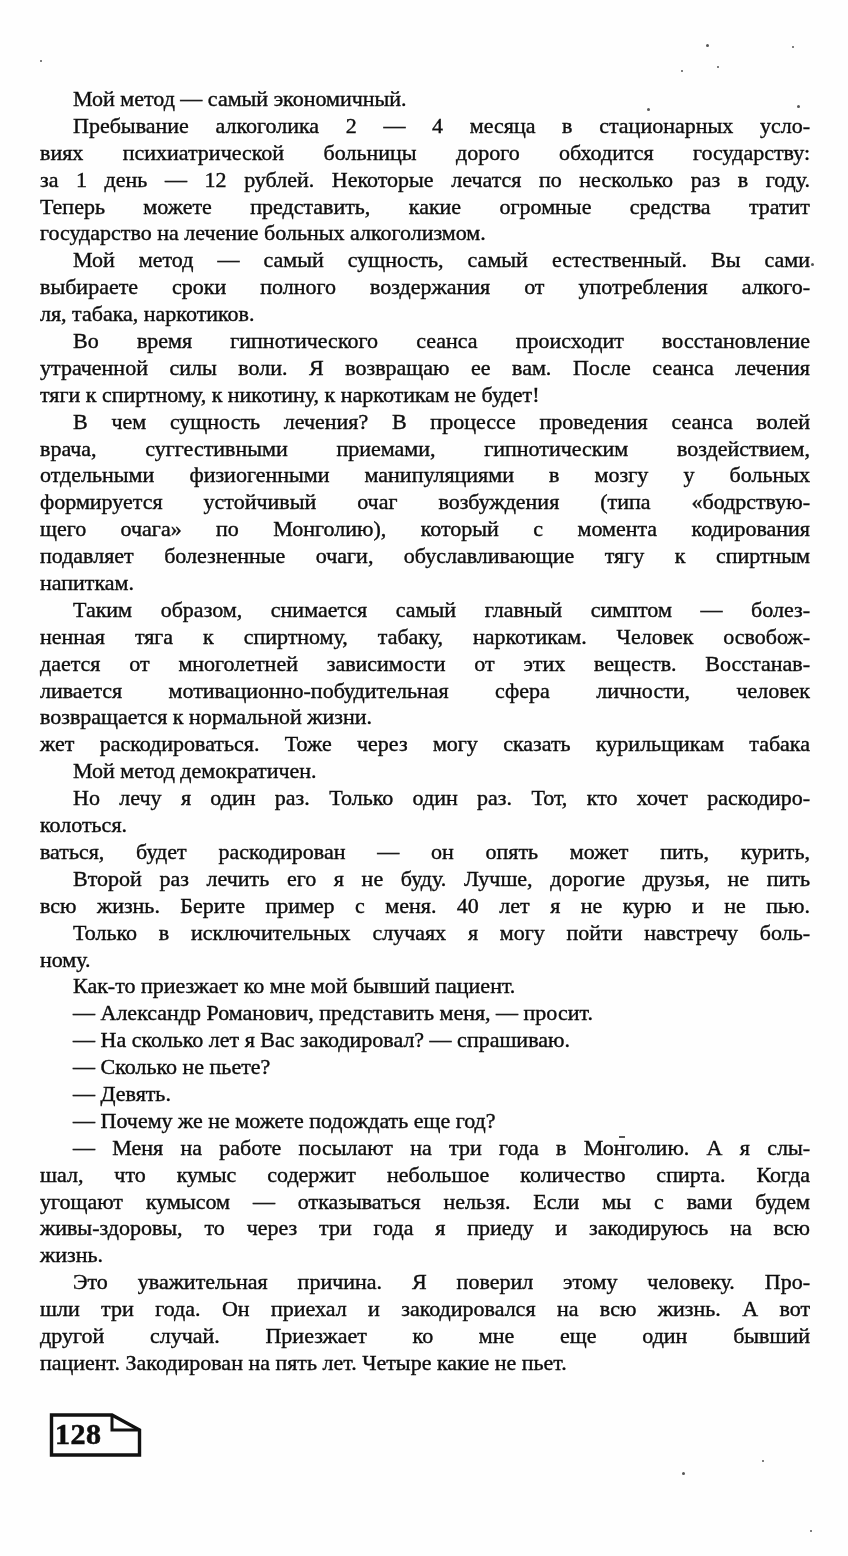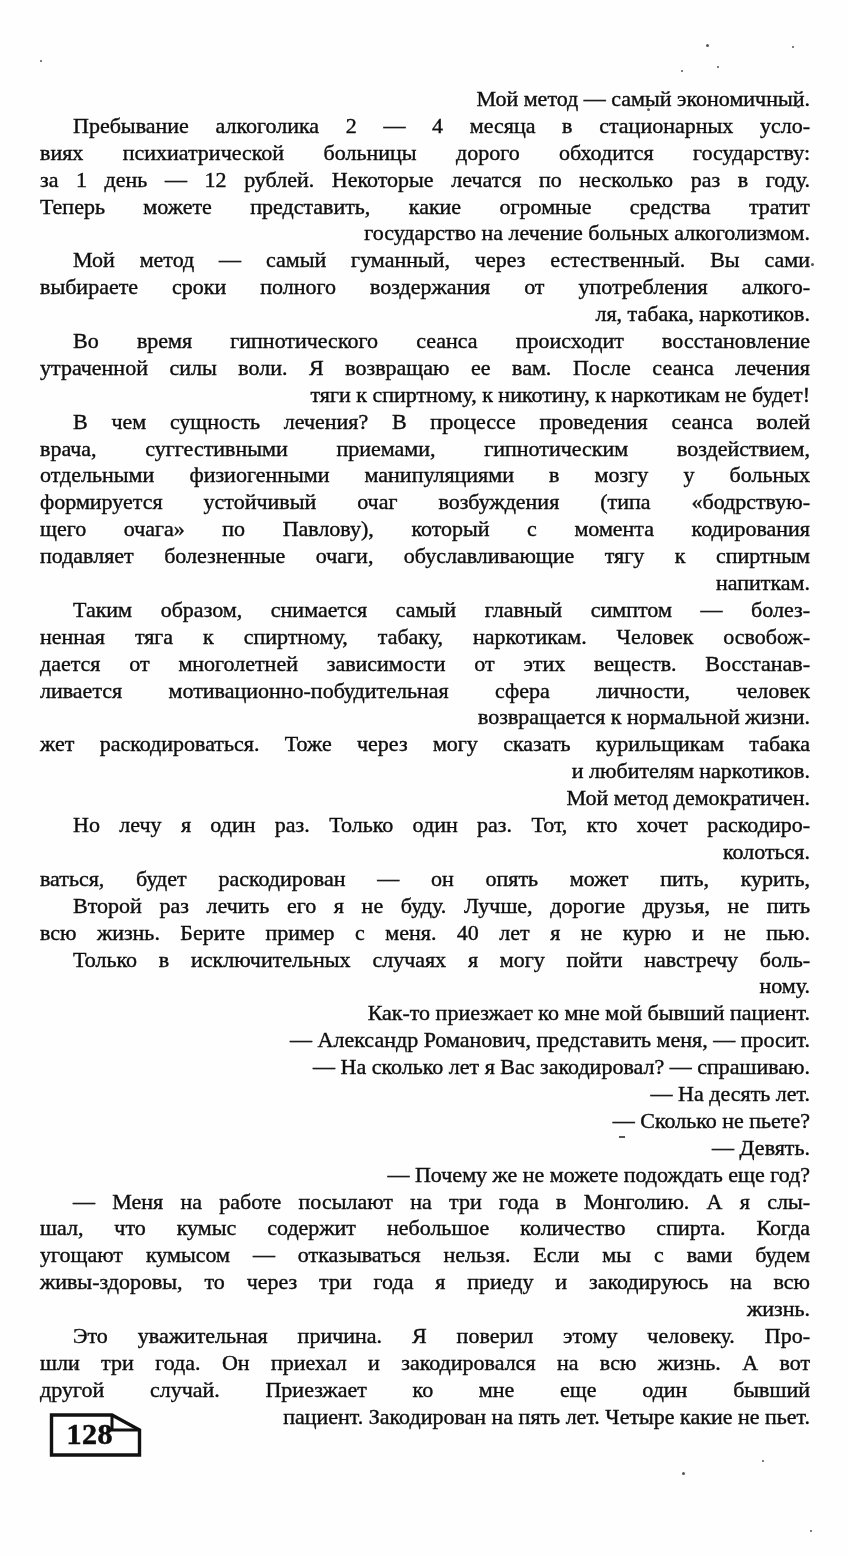--- a/index.html
+++ b/index.html
@@ -11,84 +11,82 @@
     font-family:"Liberation Serif","DejaVu Serif",serif;
     color:#0e0e0e;
   }
   .textcol{
     position:absolute;
     left:40px;top:86px;width:770px;
     font-size:22px;
     line-height:26.9px;
     -webkit-text-stroke:0.4px #0e0e0e;
   }
-  .ln{height:26.9px;text-align:right;}
+  .ln{height:26.9px;text-align:left;}
   .ln.in{padding-left:33px;}
   .ln.j{text-align:justify;text-align-last:justify;text-justify:inter-word;}
   .ln.off{}
   .badge{
     position:absolute;left:49px;top:1412px;width:94px;height:46px;
   }
   .badge svg{position:absolute;left:0;top:0;}
   .badge .num{
     position:absolute;left:6px;top:50%;width:58px;
     transform:translateY(-54%);
-    text-align:right;
+    text-align:left;
     font-size:30px;font-weight:bold;line-height:1;
     letter-spacing:0.5px;
     -webkit-text-stroke:0.6px #0e0e0e;
   }
   .speck{
     position:absolute;background:#2a2a2a;border-radius:50%;opacity:.8;
   }
 </style>
 </head>
 <body>
 
 <div class="page">
 
   <div class="textcol">
     <div class="ln in">Мой метод — самый экономичный.</div>
     <div class="ln in j">Пребывание алкоголика 2 — 4 месяца в стационарных усло-</div>
     <div class="ln j">виях психиатрической больницы дорого обходится государству:</div>
     <div class="ln j">за 1 день — 12 рублей. Некоторые лечатся по несколько раз в году.</div>
     <div class="ln j">Теперь можете представить, какие огромные средства тратит</div>
     <div class="ln">государство на лечение больных алкоголизмом.</div>
-    <div class="ln in j">Мой метод — самый гуманный, через естественный. Вы сами</div>
+    <div class="ln in j">Мой метод — самый сущность, самый естественный. Вы сами</div>
     <div class="ln j">выбираете сроки полного воздержания от употребления алкого-</div>
     <div class="ln">ля, табака, наркотиков.</div>
     <div class="ln in j">Во время гипнотического сеанса происходит восстановление</div>
     <div class="ln j">утраченной силы воли. Я возвращаю ее вам. После сеанса лечения</div>
     <div class="ln">тяги к спиртному, к никотину, к наркотикам не будет!</div>
     <div class="ln in j">В чем сущность лечения? В процессе проведения сеанса волей</div>
     <div class="ln j">врача, суггестивными приемами, гипнотическим воздействием,</div>
     <div class="ln j">отдельными физиогенными манипуляциями в мозгу у больных</div>
     <div class="ln j">формируется устойчивый очаг возбуждения (типа «бодрствую-</div>
-    <div class="ln j">щего очага» по Павлову), который с момента кодирования</div>
+    <div class="ln j">щего очага» по Монголию), который с момента кодирования</div>
     <div class="ln j">подавляет болезненные очаги, обуславливающие тягу к спиртным</div>
     <div class="ln">напиткам.</div>
     <div class="ln in j">Таким образом, снимается самый главный симптом — болез-</div>
     <div class="ln j">ненная тяга к спиртному, табаку, наркотикам. Человек освобож-</div>
     <div class="ln j">дается от многолетней зависимости от этих веществ. Восстанав-</div>
     <div class="ln j">ливается мотивационно-побудительная сфера личности, человек</div>
     <div class="ln">возвращается к нормальной жизни.</div>
     <div class="ln j">жет раскодироваться. Тоже через могу сказать курильщикам табака</div>
-    <div class="ln">и любителям наркотиков.</div>
     <div class="ln in">Мой метод демократичен.</div>
     <div class="ln in j">Но лечу я один раз. Только один раз. Тот, кто хочет раскодиро-</div>
     <div class="ln">колоться.</div>
     <div class="ln j">ваться, будет раскодирован — он опять может пить, курить,</div>
     <div class="ln in j">Второй раз лечить его я не буду. Лучше, дорогие друзья, не пить</div>
     <div class="ln j">всю жизнь. Берите пример с меня. 40 лет я не курю и не пью.</div>
     <div class="ln in j">Только в исключительных случаях я могу пойти навстречу боль-</div>
     <div class="ln">ному.</div>
     <div class="ln in">Как-то приезжает ко мне мой бывший пациент.</div>
     <div class="ln in">— Александр Романович, представить меня, — просит.</div>
     <div class="ln in">— На сколько лет я Вас закодировал? — спрашиваю.</div>
-    <div class="ln in">— На десять лет.</div>
     <div class="ln in">— Сколько не пьете?</div>
     <div class="ln in">— Девять.</div>
     <div class="ln in">— Почему же не можете подождать еще год?</div>
     <div class="ln in j">— Меня на работе посылают на три года в Монголию. А я слы-</div>
     <div class="ln j">шал, что кумыс содержит небольшое количество спирта. Когда</div>
     <div class="ln j">угощают кумысом — отказываться нельзя. Если мы с вами будем</div>
     <div class="ln j">живы-здоровы, то через три года я приеду и закодируюсь на всю</div>
     <div class="ln">жизнь.</div>
     <div class="ln in j">Это уважительная причина. Я поверил этому человеку. Про-</div>
     <div class="ln j">шли три года. Он приехал и закодировался на всю жизнь. А вот</div>

